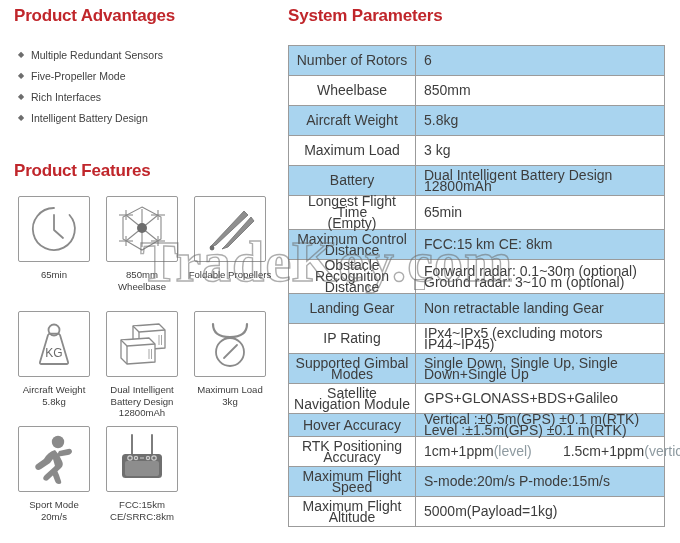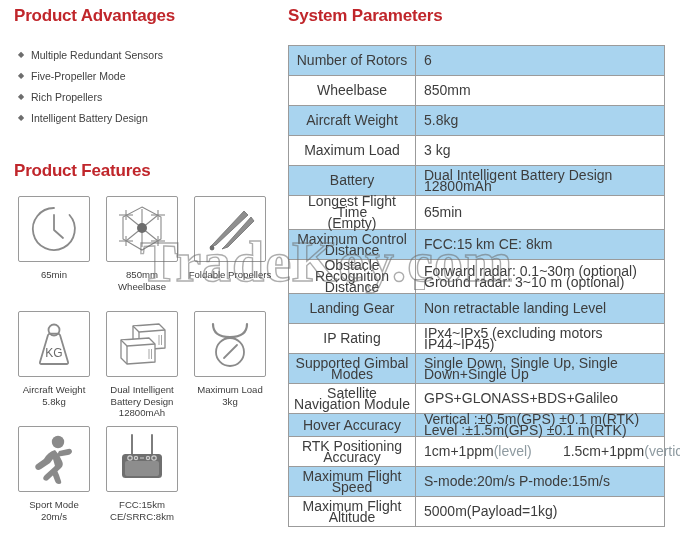--- a/index.html
+++ b/index.html
@@ -184,21 +184,21 @@
         <li class="bullet-item">
           <span class="bullet-icon">◆</span>
           <span>Multiple Redundant Sensors</span>
         </li>
         <li class="bullet-item">
           <span class="bullet-icon">◆</span>
           <span>Five-Propeller Mode</span>
         </li>
         <li class="bullet-item">
           <span class="bullet-icon">◆</span>
-          <span>Rich Propellers</span>
+          <span>Rich Interfaces</span>
         </li>
         <li class="bullet-item">
           <span class="bullet-icon">◆</span>
           <span>Intelligent Battery Design</span>
         </li>
       </ul>
 
     <div class="heading" id="features-heading">Product Features</div>
 
     <div class="feature-grid" id="feature-grid">
@@ -385,21 +385,21 @@
             <td class="k" style="white-space: pre-line; margin-top: 12px;">Maximum Control Distance</td>
             <td class="v" style="white-space: pre-line;">FCC:15 km CE: 8km</td>
           </tr>
           <tr class="plain tall">
             <td class="k" style="white-space: pre-line; border-radius: 14px;">Obstacle Recognition Distance</td>
             <td class="v" style="white-space: pre-line;">Forward radar: 0.1~30m (optional)
 Ground radar: 3~10 m (optional)</td>
           </tr>
           <tr class="shaded">
             <td class="k" style="white-space: pre-line;">Landing Gear</td>
-            <td class="v" style="white-space: pre-line;">Non retractable landing Level</td>
+            <td class="v" style="white-space: pre-line;">Non retractable landing Gear</td>
           </tr>
           <tr class="plain">
             <td class="k" style="white-space: pre-line;">IP Rating</td>
             <td class="v" style="white-space: pre-line;">IPx4~IPx5 (excluding motors IP44~IP45)</td>
           </tr>
           <tr class="shaded">
             <td class="k" style="white-space: pre-line;">Supported Gimbal Modes</td>
             <td class="v" style="white-space: pre-line;">Single Down, Single Up, Single Down+Single Up</td>
           </tr>
           <tr class="plain">

